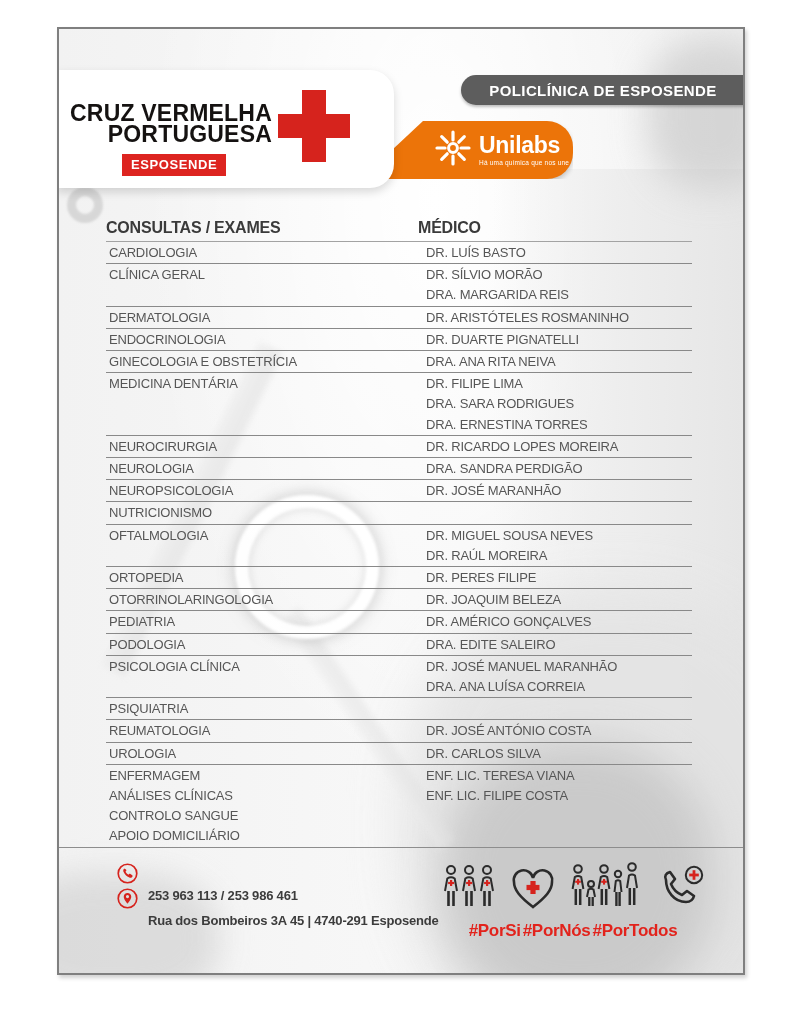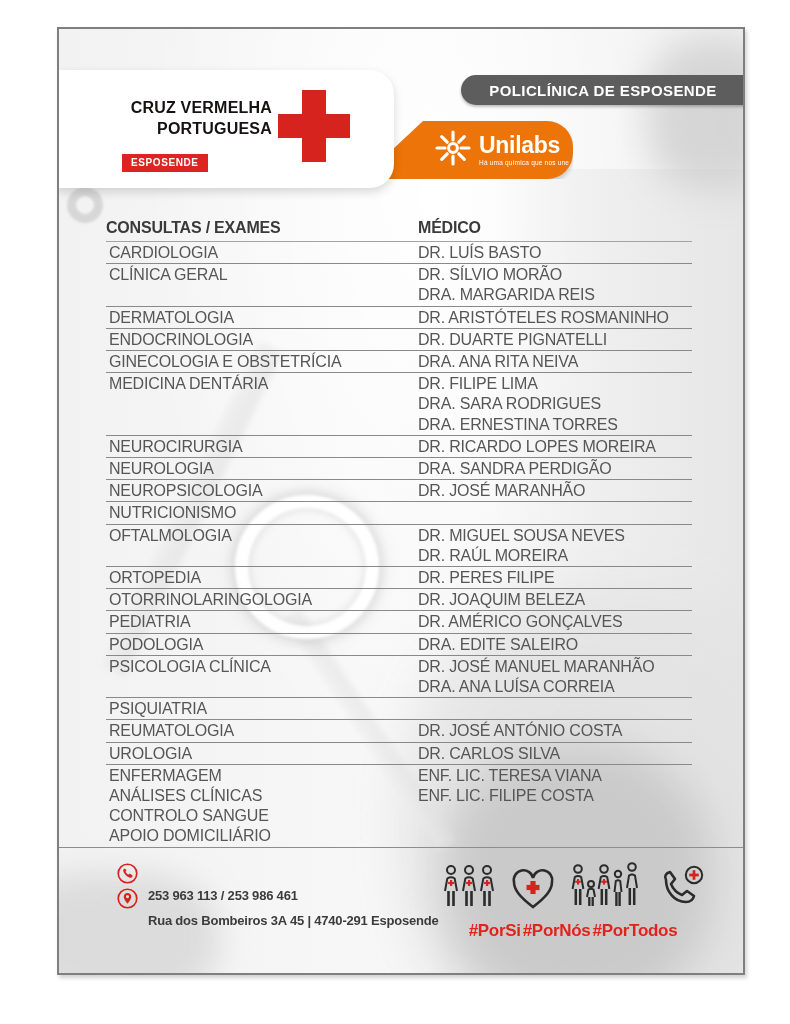--- a/index.html
+++ b/index.html
@@ -31,32 +31,32 @@
   .unilabs{position:absolute;left:302px;top:92px;width:212px;height:58px;background:#ec7409;
     border-radius:0 26px 26px 10px;z-index:2;
     clip-path:polygon(62px 0,100% 0,100% 100%,0 100%);
     display:flex;align-items:center;box-shadow:0 3px 5px rgba(0,0,0,.2);}
   .unilabs-inner{display:flex;align-items:center;margin-left:74px;}
   .unilabs-texts{margin-left:8px;color:#fff;}
   .unilabs-name{font-weight:700;font-size:23px;line-height:23px;letter-spacing:-.3px;}
   .unilabs-tagline{font-size:6.5px;margin-top:2px;letter-spacing:.2px;}
   .brand-card{position:absolute;left:-2px;top:41px;width:337px;height:118px;background:#ffffff;
     border-radius:0 24px 24px 0;z-index:3;box-shadow:0 4px 10px rgba(0,0,0,.15);}
-  .brand-text{position:absolute;top:27px;right:122px;text-align:right;color:#151211;
-    font-weight:700;font-size:16px;line-height:21px;letter-spacing:.2px;}
+  .brand-text{position:absolute;top:33px;right:122px;text-align:right;color:#151211;
+    font-weight:700;font-size:23px;line-height:21px;letter-spacing:.2px;}
   .brand-badge{position:absolute;left:65px;top:84px;background:#dd2420;color:#fff;
-    font-weight:700;font-size:10px;letter-spacing:.6px;padding:3px 9px 4px 9px;}
+    font-weight:700;font-size:13px;letter-spacing:.6px;padding:3px 9px 4px 9px;}
   .red-cross{position:absolute;right:44px;top:20px;width:72px;height:72px;}
   
   .table{position:absolute;left:47px;top:190px;width:586px;z-index:2;color:#565656;}
   .t-head{display:flex;font-weight:700;font-size:16px;color:#3a3a3a;letter-spacing:-.2px;
     padding-bottom:4px;border-bottom:1px solid #a3a3a3;}
   .t-head .c1{width:312px;}
-  .t-row{display:flex;font-size:16px;letter-spacing:-.2px;line-height:20.2px;padding:1px 0 0 0;
-    border-bottom:1px solid #898989;}
+  .t-row{display:flex;font-size:13px;letter-spacing:-.2px;line-height:20.2px;padding:1px 0 0 0;
+    border-bottom:1px solid #898989;gap:8px;}
   .t-row.no-div{border-bottom:none;}
   .t-row .c1{width:312px;padding-left:3px;box-sizing:border-box;}
   .t-row .c2{flex:1;}
   
   .footer{position:absolute;left:0;right:0;top:818px;height:128px;border-top:1px solid #8d8d8d;z-index:2;}
   .contacts{position:absolute;left:58px;top:15px;display:flex;flex-direction:column;gap:5px;}
   .contact-row{display:flex;align-items:center;height:20px;}
   .contact-row svg{width:21px;height:21px;flex:0 0 21px;}
   .contact-text{margin-left:10px;font-size:13px;font-weight:700;color:#3c3c3c;letter-spacing:-.2px;margin-top:44px;}
   .campaign{position:absolute;right:24px;top:6px;width:292px;display:flex;flex-direction:column;align-items:center;}

